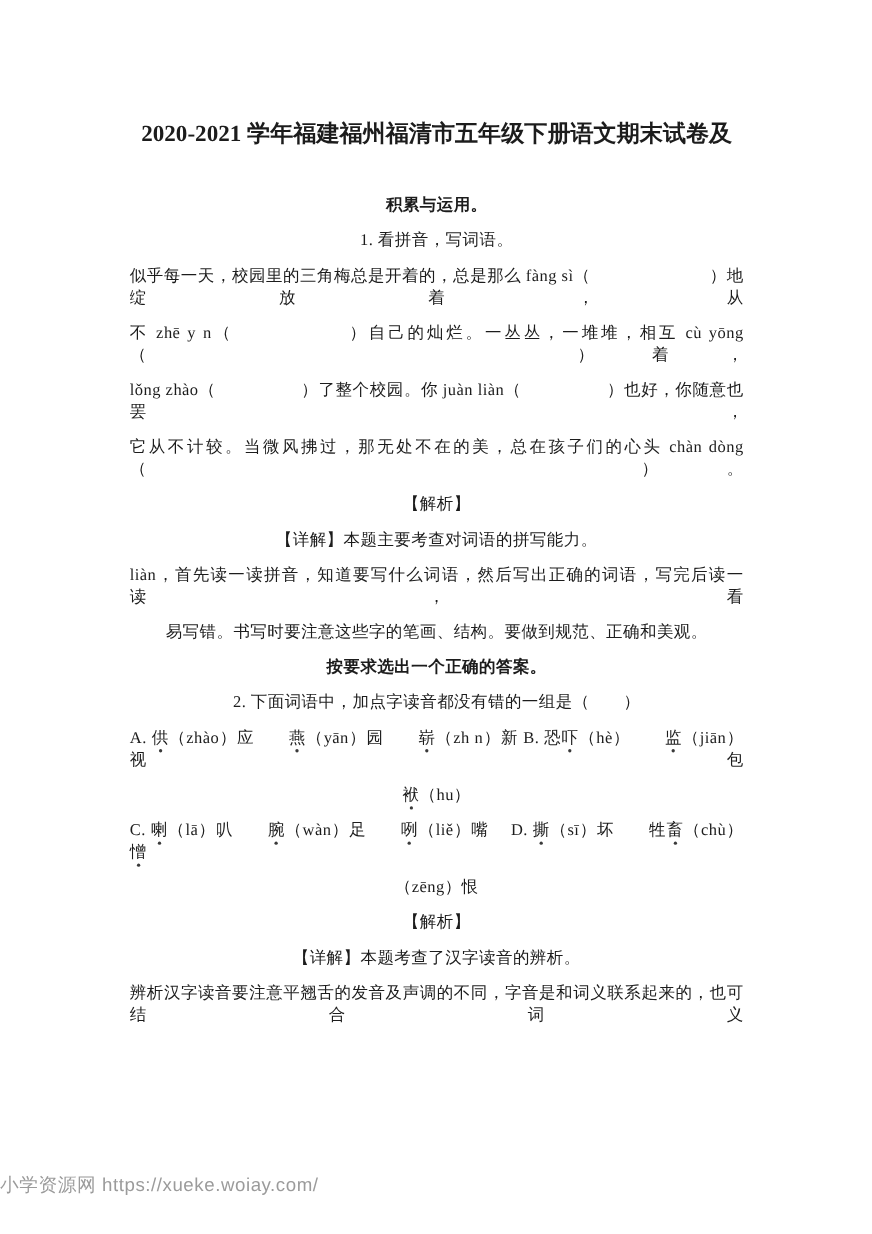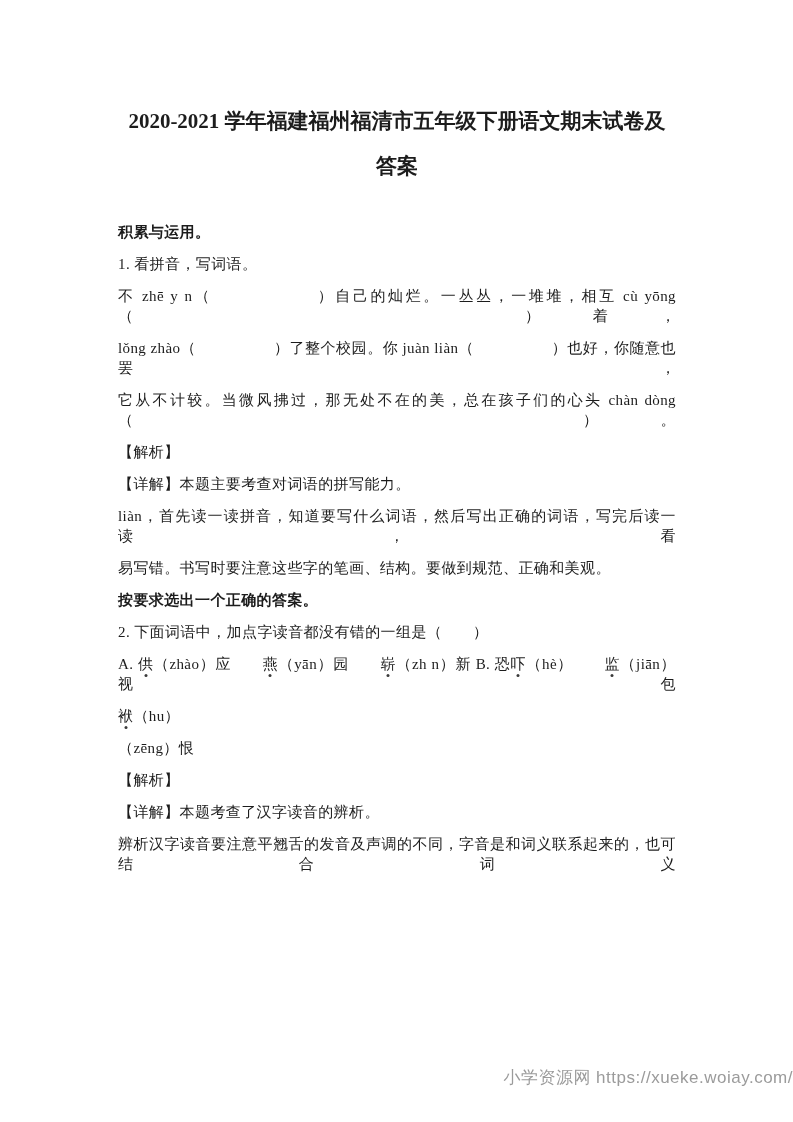--- a/index.html
+++ b/index.html
@@ -15,60 +15,62 @@
   .title {
     text-align:center; font-weight:bold;
     font-size:21px; line-height:45px;
     margin:0 0 33px 0;
   }
   .line {
     font-size:15px; line-height:20px;
     margin:0 0 12px 0;
     letter-spacing:0.4px;
     white-space:normal;
+    text-align:center;
   }
   .b { font-weight:bold; }
   .fill { text-align:justify; text-align-last:justify; }
   .dt { position:relative; display:inline-block; }
   .dt::after {
     content:""; position:absolute;
     left:50%; bottom:-3px; transform:translateX(-50%);
     width:3px; height:3px; border-radius:50%; background:#3a3a3a;
   }
   .footer {
     position:absolute; left:0; right:0; top:1066px;
-    text-align:right;
+    text-align:left;
     font-family:"Liberation Sans","DejaVu Sans",sans-serif;
     font-size:17px; color:#9b9b9b;
     letter-spacing:0.5px;
   }
 </style>
 </head>
 <body>
 
 <div class="page">
   <div class="content">
     <h1 class="title">
       <div>2020-2021 学年福建福州福清市五年级下册语文期末试卷及</div>
-      <div>答案</div>
     </h1>
     <div>
         <p class="line b"><span>积累与运用。</span></p>
         <p class="line"><span>1. 看拼音，写词语。</span></p>
+        <p class="line fill"><span>似乎每一天，校园里的三角梅总是开着的，总是那么 fàng sì（　　　　　　　）地绽放着，从</span></p>
         <p class="line fill"><span>不 zhē y n（　　　　　　）自己的灿烂。一丛丛，一堆堆，相互 cù yōng（　　　　　）着，</span></p>
         <p class="line fill"><span>lǒng zhào（　　　　　）了整个校园。你 juàn liàn（　　　　　）也好，你随意也罢，</span></p>
         <p class="line fill"><span>它从不计较。当微风拂过，那无处不在的美，总在孩子们的心头 chàn dòng（　　　　　）。</span></p>
         <p class="line"><span>【解析】</span></p>
         <p class="line"><span>【详解】本题主要考查对词语的拼写能力。</span></p>
         <p class="line fill"><span>liàn，首先读一读拼音，知道要写什么词语，然后写出正确的词语，写完后读一读，看</span></p>
         <p class="line"><span>易写错。书写时要注意这些字的笔画、结构。要做到规范、正确和美观。</span></p>
         <p class="line b"><span>按要求选出一个正确的答案。</span></p>
         <p class="line"><span>2. 下面词语中，加点字读音都没有错的一组是（　　）</span></p>
         <p class="line fill"><span>A. </span><span class="dt">供</span><span>（zhào）应　　</span><span class="dt">燕</span><span>（yān）园　　</span><span class="dt">崭</span><span>（zh n）新 B. 恐</span><span class="dt">吓</span><span>（hè）　　</span><span class="dt">监</span><span>（jiān）视　　包</span></p>
         <p class="line"><span class="dt">袱</span><span>（hu）</span></p>
+        <p class="line fill"><span>C. </span><span class="dt">喇</span><span>（lā）叭　　</span><span class="dt">腕</span><span>（wàn）足　　</span><span class="dt">咧</span><span>（liě）嘴　 D. </span><span class="dt">撕</span><span>（sī）坏　　牲</span><span class="dt">畜</span><span>（chù）　　</span><span class="dt">憎</span></p>
         <p class="line"><span>（zēng）恨</span></p>
         <p class="line"><span>【解析】</span></p>
         <p class="line"><span>【详解】本题考查了汉字读音的辨析。</span></p>
         <p class="line fill"><span>辨析汉字读音要注意平翘舌的发音及声调的不同，字音是和词义联系起来的，也可结合词义</span></p>
       </div>
   </div>
   <div class="footer">小学资源网 https://xueke.woiay.com/</div>
 </div>
 
 </body></html>

